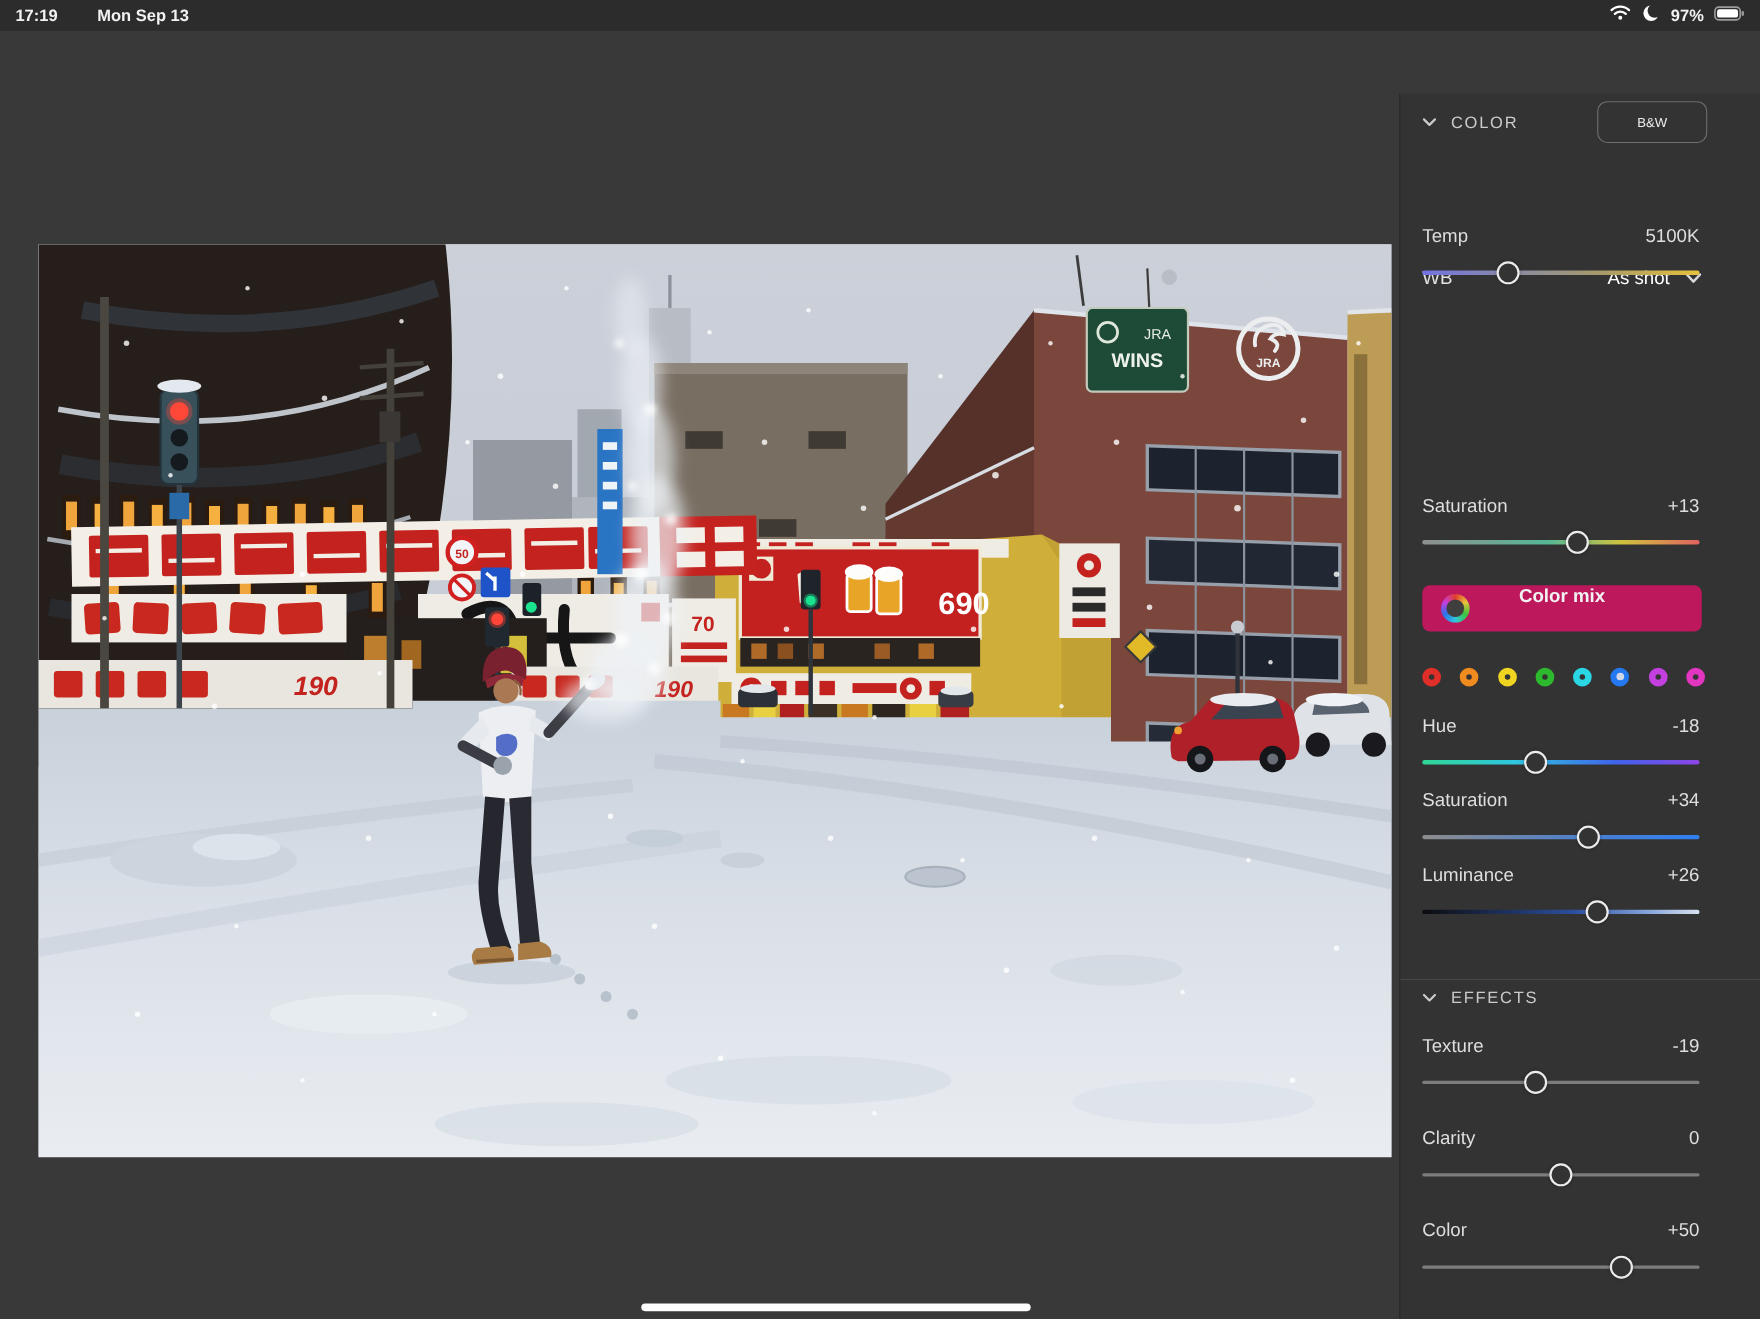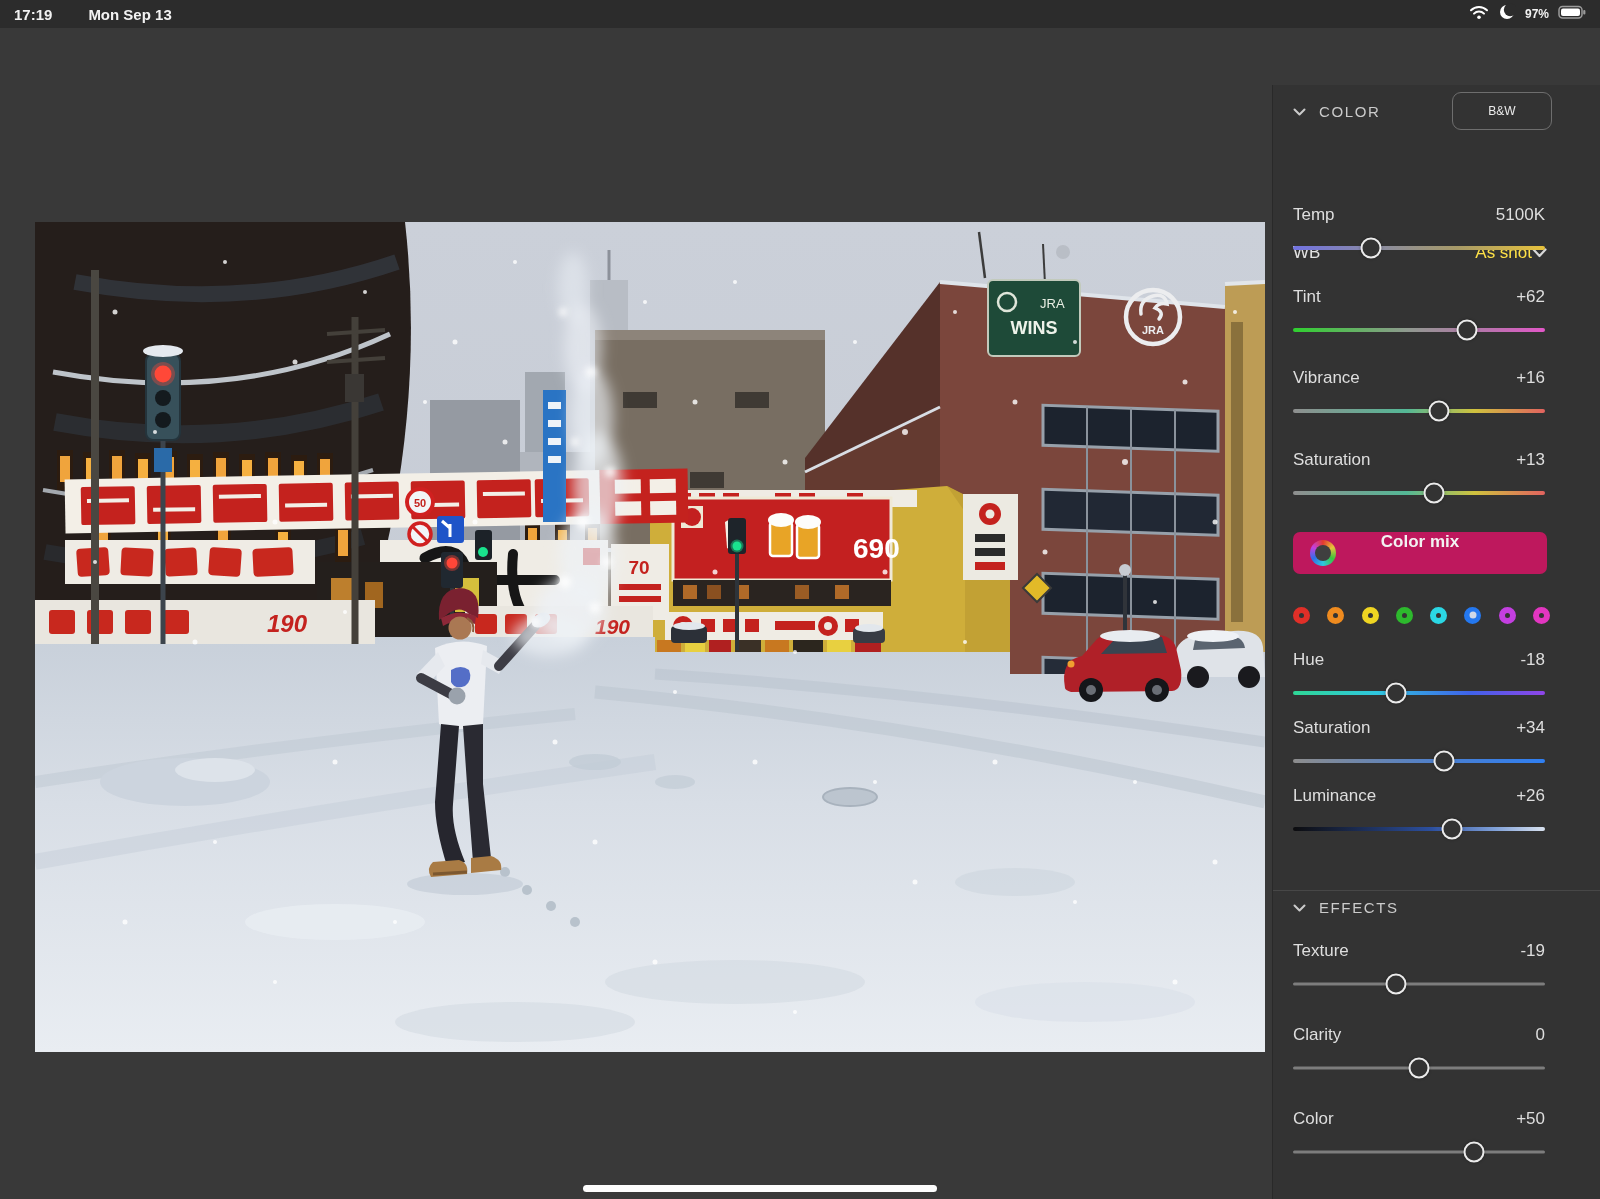--- a/index.html
+++ b/index.html
@@ -6,21 +6,21 @@
   html,body { width:1600px; height:1199px; overflow:hidden; background:#393939;
     font-family:"Liberation Sans","DejaVu Sans",sans-serif; }
   #app { position:relative; width:1600px; height:1199px; }
 
   
   #statusbar { position:absolute; left:0; top:0; width:1600px; height:28px; background:#2c2c2c;
     display:flex; align-items:center; justify-content:space-between; padding:0 14px; z-index:30; }
   .sb-left { display:flex; gap:36px; align-items:center; }
   .sb-left span { color:#f2f2f2; font-size:15px; font-weight:700; }
   .sb-right { display:flex; gap:9px; align-items:center; }
-  .sb-right .pct { color:#f2f2f2; font-size:12px; font-weight:600; }
+  .sb-right .pct { color:#f2f2f2; font-size:15px; font-weight:600; }
 
   #toolbar { position:absolute; left:0; top:28px; width:1600px; height:57px; background:#2c2c2c;
     border-bottom:1px solid #262626; z-index:29; }
   .cancel { position:absolute; left:16px; top:14px; color:#f0f0f0; font-size:18px; font-weight:600; cursor:default; }
   .title-group { position:absolute; left:0; right:0; top:0; height:57px; display:flex;
     align-items:center; justify-content:center; gap:16px; }
   .doc-title { color:#dedede; font-size:19px; }
   .zoom-badge { background:#4b4b4b; color:#ececec; font-size:14px; padding:5px 13px; border-radius:6px; }
   .tb-right { position:absolute; right:0; top:0; height:57px; display:flex; align-items:center; }
   .icon-btn { width:46px; height:40px; display:flex; align-items:center; justify-content:center; }
@@ -35,21 +35,21 @@
   
   #sidebar { position:absolute; left:1272px; top:85px; width:328px; height:1114px; background:#333333;
     border-left:1px solid #292929; z-index:20; }
   .sec-header { position:absolute; left:20px; display:flex; align-items:center; gap:13px; height:24px;
     color:#cbcbcb; font-size:15px; letter-spacing:1.6px; }
   .bw-btn { position:absolute; right:48px; top:7px; width:100px; height:38px; border:1.5px solid #6e6e6e;
     border-radius:9px; color:#ececec; font-size:12px; display:flex; align-items:center; justify-content:center; }
   .wb-row { position:absolute; left:20px; right:53px; top:153px; height:30px; display:flex;
     align-items:center; justify-content:space-between; }
   .wb-label { color:#e2e2e2; font-size:17px; }
-  .wb-value { display:flex; align-items:center; color:#fde047; font-size:17px; }
+  .wb-value { display:flex; align-items:center; gap:14px; color:#ffffff; font-size:17px; }
 
   .slider-block { position:absolute; left:20px; right:55px; }
   .shead { display:flex; justify-content:space-between; align-items:center; height:22px; }
   .s-label { color:#dedede; font-size:17px; }
   .s-value { color:#dedede; font-size:17px; }
   .track-wrap { position:relative; height:24px; margin-top:10px; }
   .track { position:absolute; left:0; right:0; top:50%; transform:translateY(-50%); height:4px; border-radius:2px; }
   .track.plain { height:3px; background:#7d7d7d; }
   .t-temp { background:linear-gradient(90deg,#7273e2 0%,#8e8e9a 38%,#a79a68 65%,#e7c23c 100%); }
   .t-tint { background:linear-gradient(90deg,#2fd02f 0%,#8f9a8f 45%,#b575ab 75%,#e257c8 100%); }
@@ -603,41 +603,21 @@
       <div class="shead">
         <span class="s-label">Temp</span>
         <span class="s-value">5100K</span>
       </div>
       <div class="track-wrap">
         <div class="track t-temp"></div>
         <div class="thumb" style="left:31%"></div>
       </div>
     </div>
 
-    <div class="slider-block" style="top:201px">
-      <div class="shead">
-        <span class="s-label">Tint</span>
-        <span class="s-value">+62</span>
-      </div>
-      <div class="track-wrap">
-        <div class="track t-tint"></div>
-        <div class="thumb" style="left:69%"></div>
-      </div>
-    </div>
-
-    <div class="slider-block" style="top:282px">
-      <div class="shead">
-        <span class="s-label">Vibrance</span>
-        <span class="s-value">+16</span>
-      </div>
-      <div class="track-wrap">
-        <div class="track t-vib"></div>
-        <div class="thumb" style="left:58%"></div>
-      </div>
-    </div>
+
 
     <div class="slider-block" style="top:364px">
       <div class="shead">
         <span class="s-label">Saturation</span>
         <span class="s-value">+13</span>
       </div>
       <div class="track-wrap">
         <div class="track t-vib"></div>
         <div class="thumb" style="left:56%"></div>
       </div>

